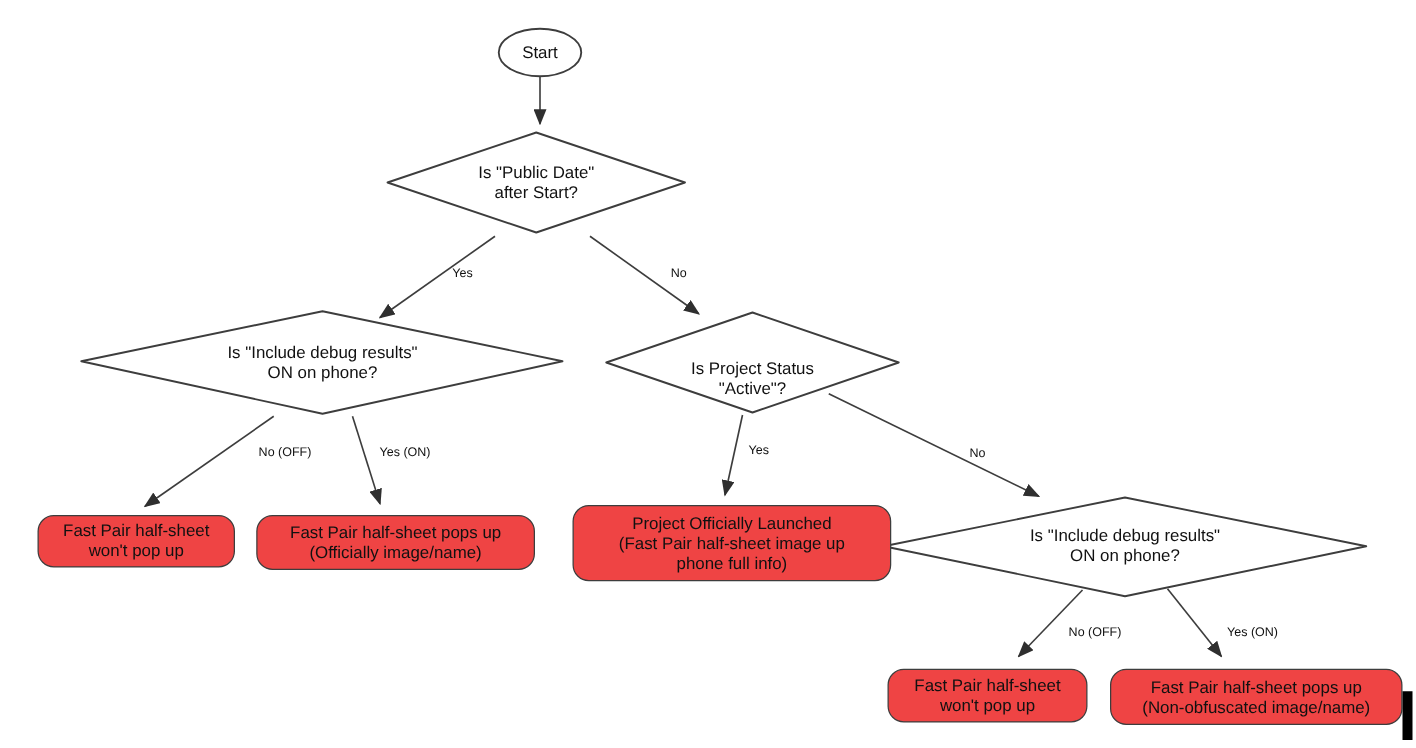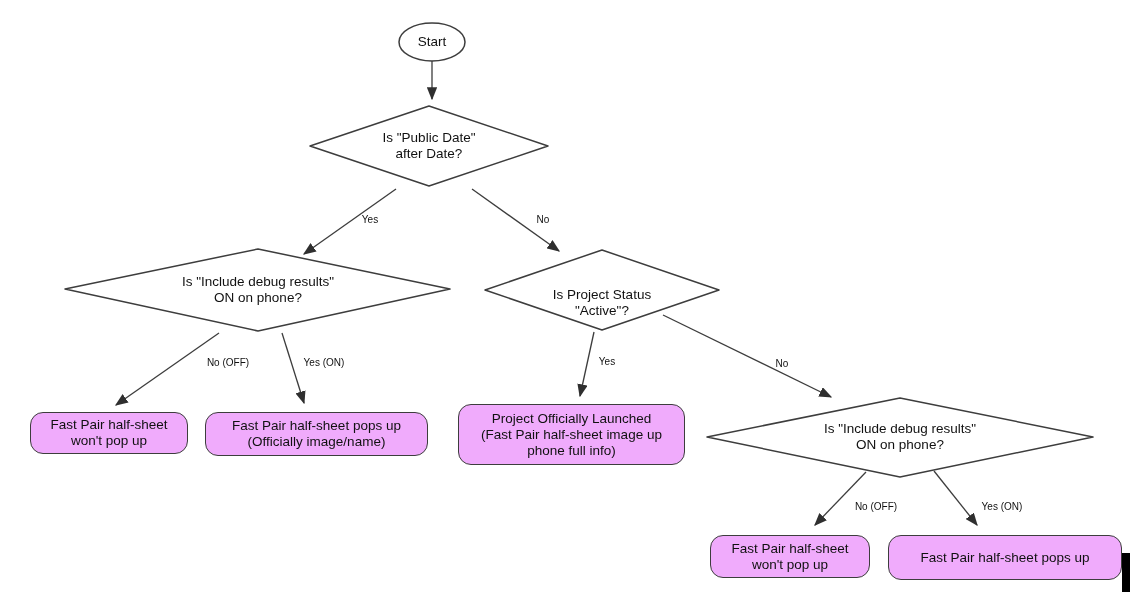--- a/index.html
+++ b/index.html
@@ -26,21 +26,21 @@
     text-align: center;
     font-size: 13.5px;
     line-height: 16px;
     color: #111111;
     pointer-events: none;
   }
   .term {
     position: absolute;
     border: 1.6px solid #3d3d3d;
     border-radius: 13px;
-    background: #f0abfc;
+    background: #ef4444;
     display: flex;
     flex-direction: column;
     align-items: center;
     justify-content: center;
     text-align: center;
     font-size: 13.5px;
     line-height: 16px;
     color: #111111;
   }
   .elabel {
@@ -87,21 +87,21 @@
     <line x1="866" y1="472" x2="815" y2="525" stroke="#3d3d3d" stroke-width="1.3" marker-end="url(#ah)"></line>
     <line x1="934" y1="471" x2="977" y2="525" stroke="#3d3d3d" stroke-width="1.3" marker-end="url(#ah)"></line>
   </svg>
 
   <div class="nlabel" style="left:399px; top:31px; width:66px; height:22px;">
     <div>Start</div>
   </div>
 
   <div class="nlabel" style="left:349px; top:129px; width:160px; height:34px;">
     <div>Is "Public Date"</div>
-    <div>after Date?</div>
+    <div>after Start?</div>
   </div>
 
   <div class="nlabel" style="left:158px; top:273px; width:200px; height:34px;">
     <div>Is "Include debug results"</div>
     <div>ON on phone?</div>
   </div>
 
   <div class="nlabel" style="left:522px; top:273px; width:160px; height:34px;margin-top:13px;">
     <div>Is Project Status</div>
     <div>"Active"?</div>
@@ -115,33 +115,34 @@
   <div class="term" style="left:30px; top:412px; width:158px; height:42px;">
     <div>Fast Pair half-sheet</div>
     <div>won't pop up</div>
   </div>
 
   <div class="term" style="left:205px; top:412px; width:223px; height:44px;">
     <div>Fast Pair half-sheet pops up</div>
     <div>(Officially image/name)</div>
   </div>
 
-  <div class="term" style="left:458px; top:404px; width:227px; height:61px;">
+  <div class="term" style="left:458px; top:404px; width:255px; height:61px;">
     <div>Project Officially Launched</div>
     <div>(Fast Pair half-sheet image up</div>
     <div>phone full info)</div>
   </div>
 
   <div class="term" style="left:710px; top:535px; width:160px; height:43px;">
     <div>Fast Pair half-sheet</div>
     <div>won't pop up</div>
   </div>
 
   <div class="term" style="left:888px; top:535px; width:234px; height:45px;">
     <div>Fast Pair half-sheet pops up</div>
+    <div>(Non-obfuscated image/name)</div>
   </div>
 
   <span class="elabel" style="left:370px; top:219px;">Yes</span>
   <span class="elabel" style="left:543px; top:219px;">No</span>
   <span class="elabel" style="left:228px; top:362px;">No (OFF)</span>
   <span class="elabel" style="left:324px; top:362px;">Yes (ON)</span>
   <span class="elabel" style="left:607px; top:361px;">Yes</span>
   <span class="elabel" style="left:782px; top:363px;">No</span>
   <span class="elabel" style="left:876px; top:506px;">No (OFF)</span>
   <span class="elabel" style="left:1002px; top:506px;">Yes (ON)</span>

